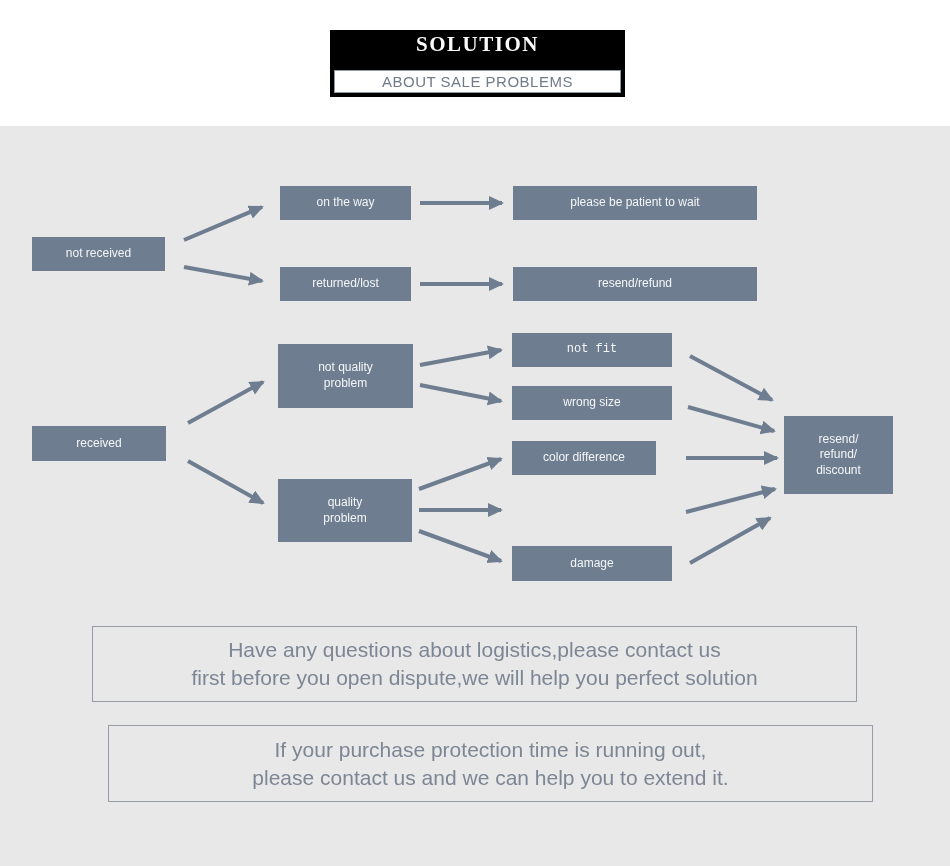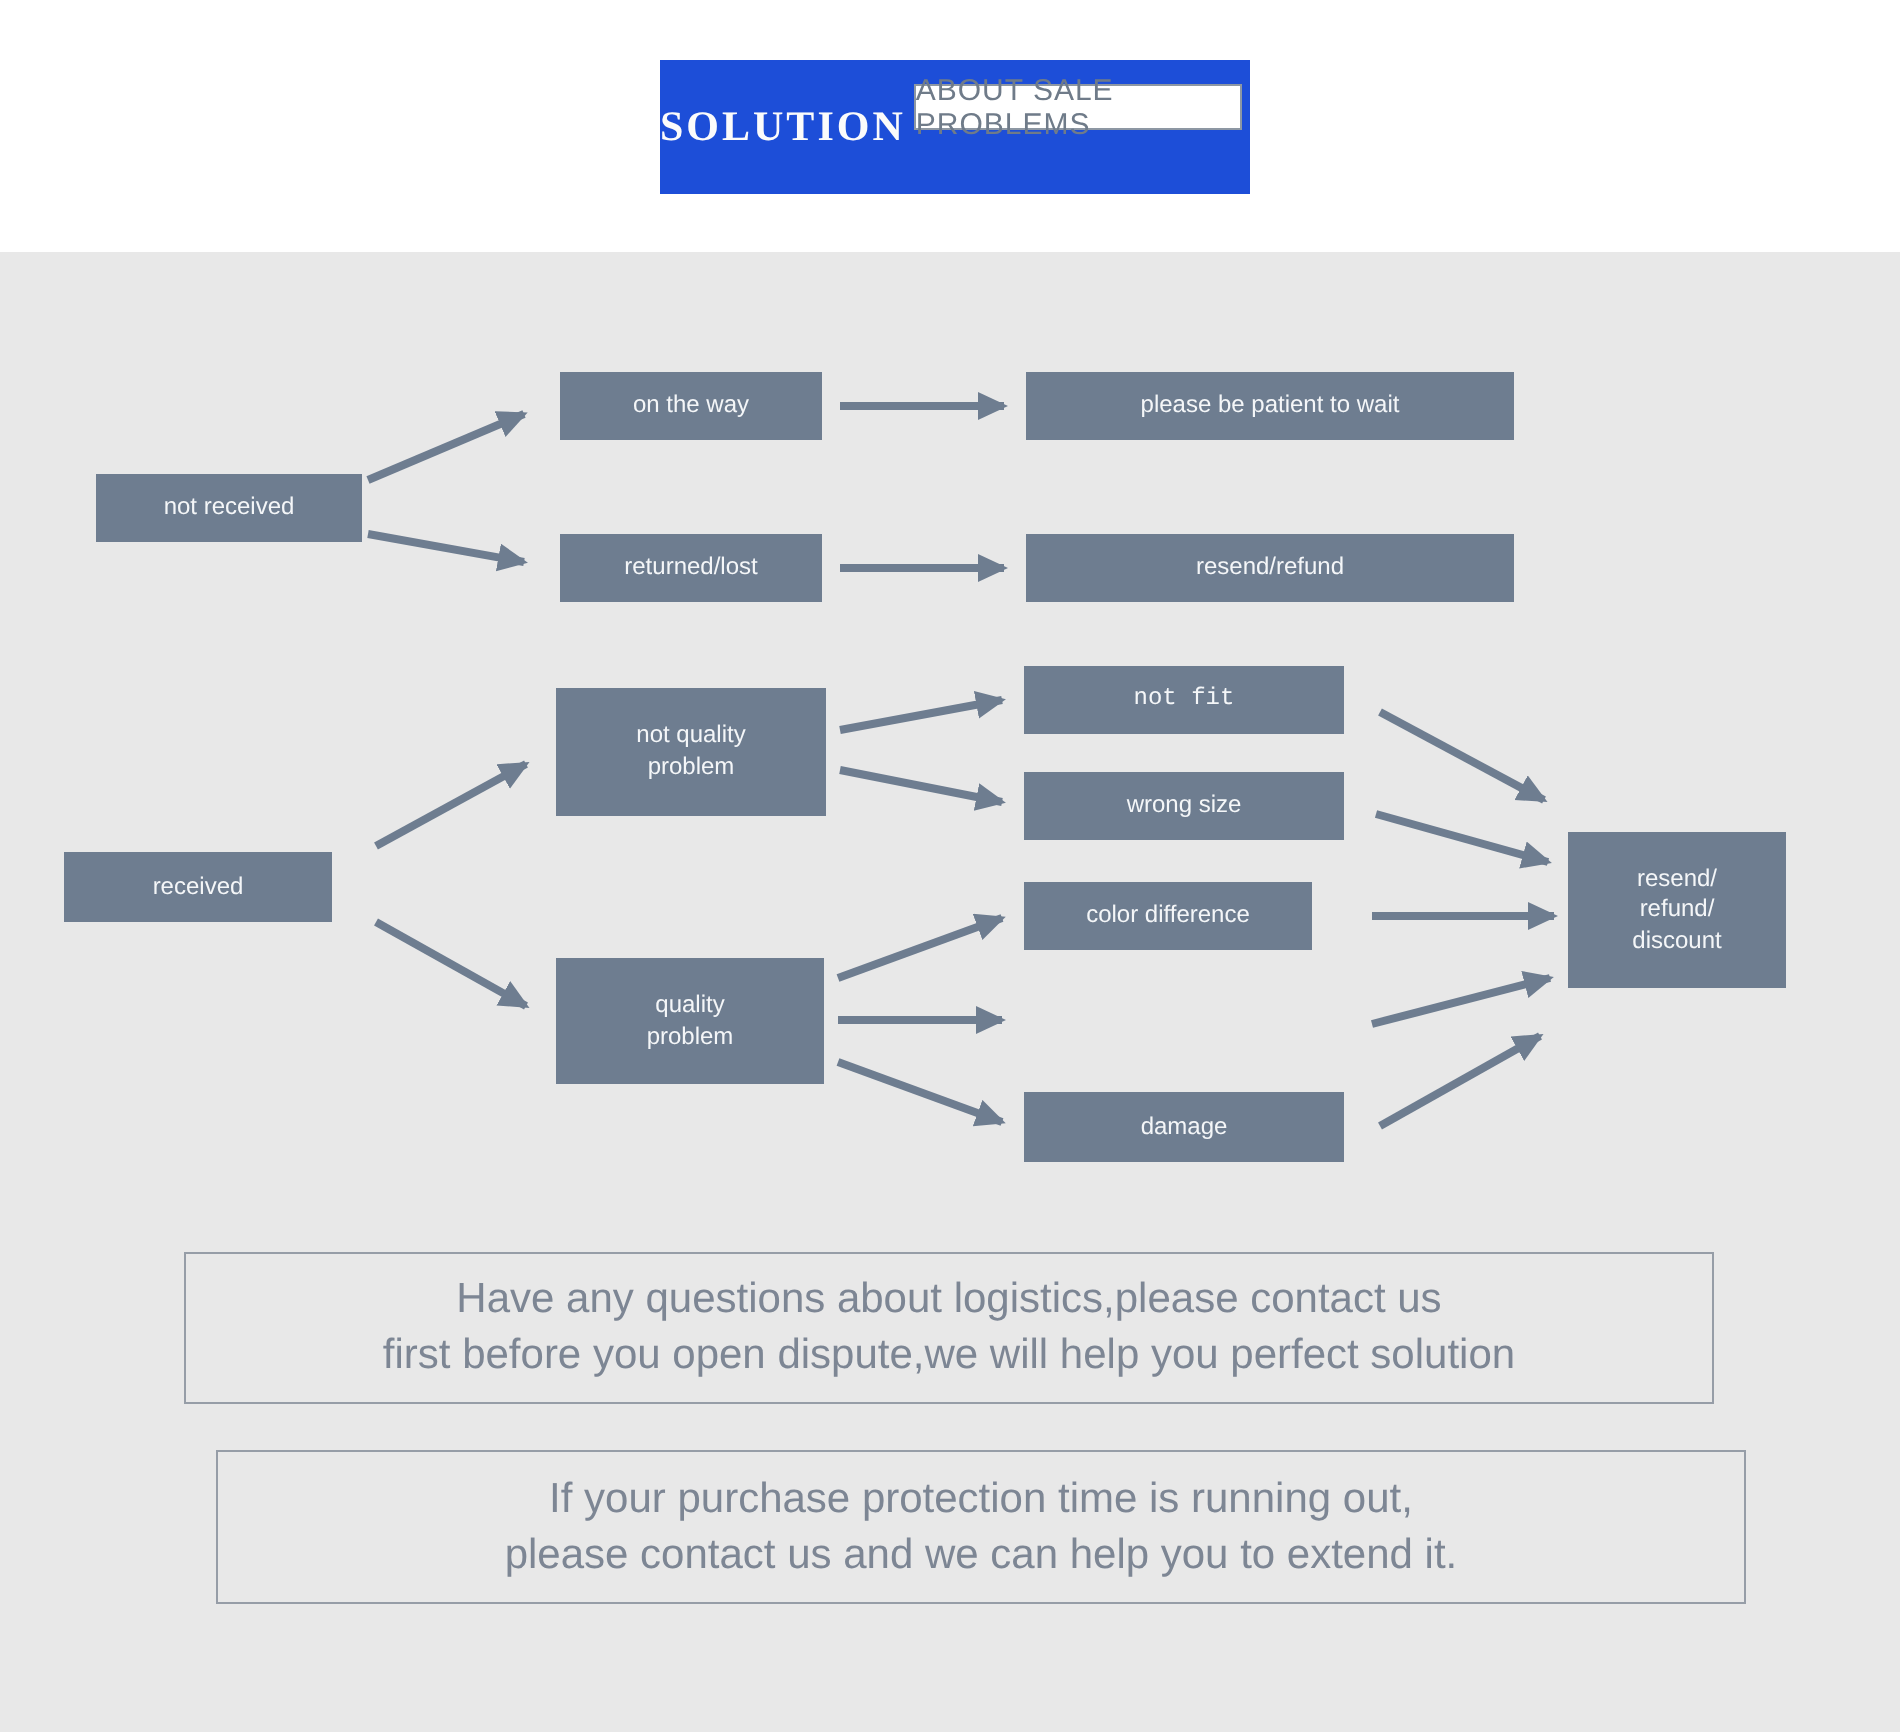--- a/index.html
+++ b/index.html
@@ -5,21 +5,21 @@
   html,body { margin:0; padding:0; background:#ffffff; }
   .page {
     position:relative; width:950px; height:866px; overflow:hidden;
     background:#ffffff; font-family:"Liberation Sans", sans-serif;
   }
   .gray-panel { position:absolute; left:0; top:126px; width:950px; height:740px; background:#e8e8e8; }
 
   
   .header-box {
     position:absolute; left:330px; top:30px; width:295px; height:67px;
-    background:#1d4ed8; display:flex; flex-direction:row; box-sizing:border-box;
+    background:#000000; display:flex; flex-direction:column; box-sizing:border-box;
   }
   .header-title {
     flex:1; display:flex; align-items:center; justify-content:center;
     color:#fbfbfb; font-family:"Liberation Serif", serif; font-weight:bold;
     font-size:21px; letter-spacing:1.5px;
   }
   .header-strip {
     height:21px; margin:12px 4px 4px 4px; background:#ffffff;
     border:1px solid #8d97a3; display:flex; align-items:center; justify-content:center;
     color:#6f7b89; font-size:15px; letter-spacing:0.5px;
@@ -76,21 +76,21 @@
     <line x1="419" y1="489" x2="501" y2="459" marker-end="url(#ah)"></line>
     <line x1="419" y1="510" x2="501" y2="510" marker-end="url(#ah)"></line>
     <line x1="419" y1="531" x2="501" y2="561" marker-end="url(#ah)"></line>
     <line x1="690" y1="356" x2="772" y2="400" marker-end="url(#ah)"></line>
     <line x1="688" y1="407" x2="774" y2="431" marker-end="url(#ah)"></line>
     <line x1="686" y1="458" x2="777" y2="458" marker-end="url(#ah)"></line>
     <line x1="686" y1="512" x2="775" y2="489" marker-end="url(#ah)"></line>
     <line x1="690" y1="563" x2="770" y2="518" marker-end="url(#ah)"></line>
   </svg>
 
-  <div class="node" style="left:32px;  top:237px; width:133px; height:34px;margin-left:16px;">not received</div>
+  <div class="node" style="left:32px;  top:237px; width:133px; height:34px;">not received</div>
   <div class="node" style="left:280px; top:186px; width:131px; height:34px;">on the way</div>
   <div class="node" style="left:513px; top:186px; width:244px; height:34px;">please be patient to wait</div>
   <div class="node" style="left:280px; top:267px; width:131px; height:34px;">returned/lost</div>
   <div class="node" style="left:513px; top:267px; width:244px; height:34px;">resend/refund</div>
   <div class="node" style="left:32px;  top:426px; width:134px; height:35px;">received</div>
   <div class="node" style="left:278px; top:344px; width:135px; height:64px;">not quality
 problem</div>
   <div class="node" style="left:278px; top:479px; width:134px; height:63px;">quality
 problem</div>
   <div class="node" style="left:512px; top:333px; width:160px; height:34px;font-family:Liberation Mono, monospace;">not fit</div>

